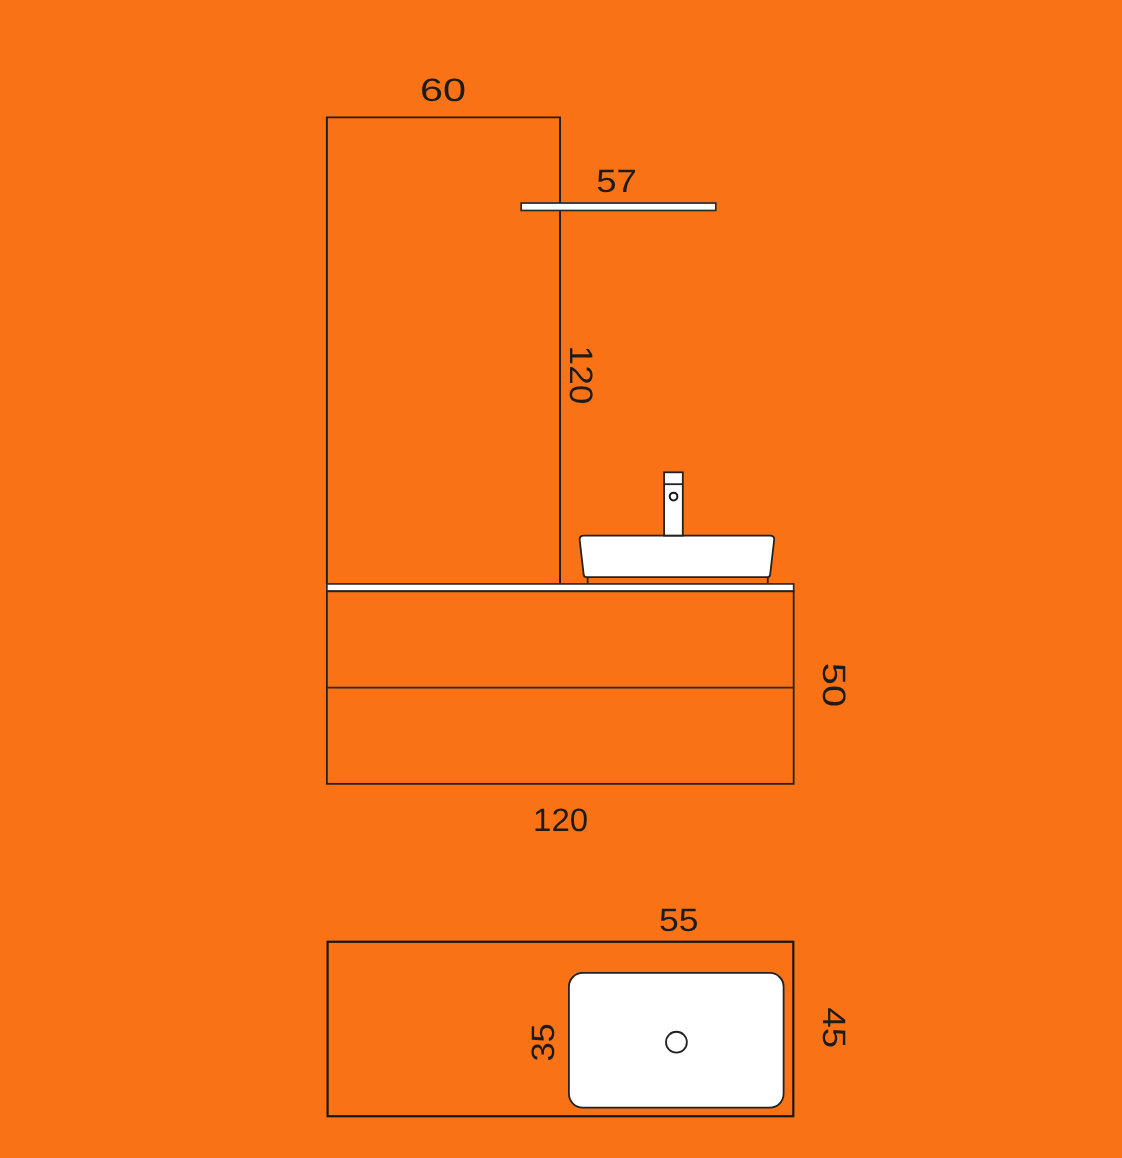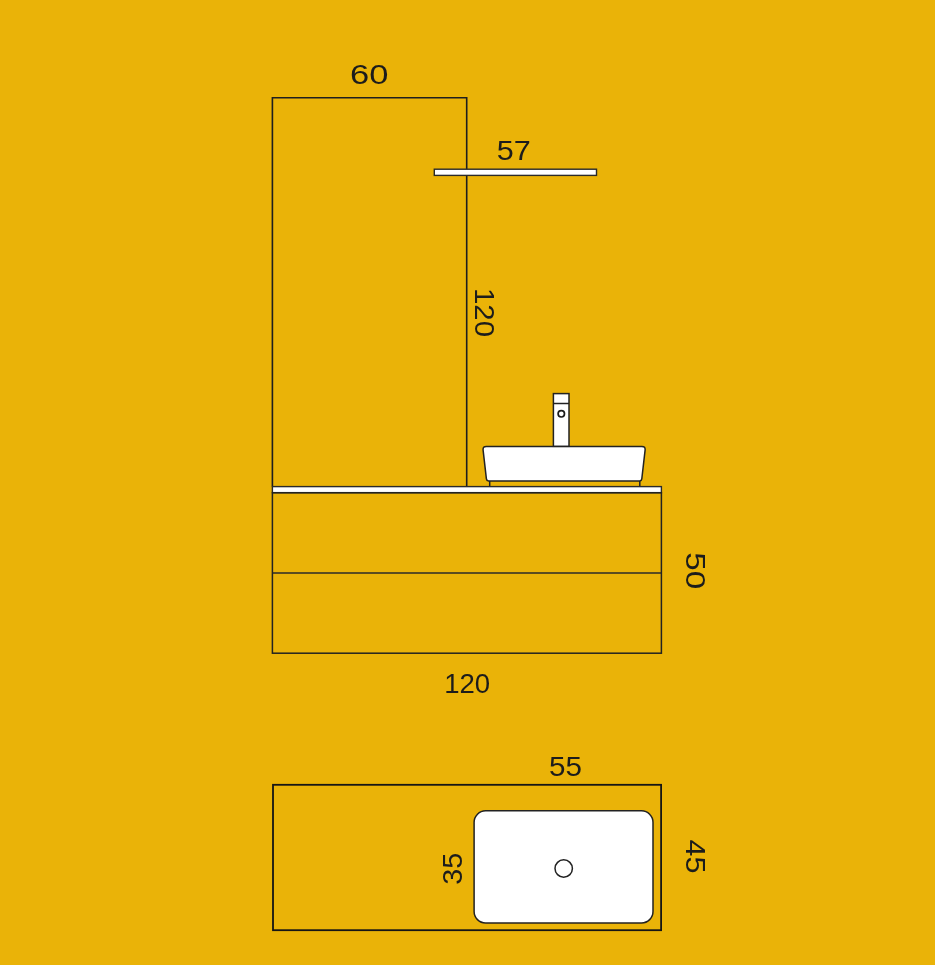--- a/index.html
+++ b/index.html
@@ -1,16 +1,16 @@
 <!DOCTYPE html>
 <html><head>
 <meta charset="utf-8">
 <style>
   html,body{margin:0;padding:0;background:#ffffff;}
-  .canvas{position:relative;width:935px;height:965px;background:#eab308;overflow:hidden;}
+  .canvas{position:relative;width:935px;height:965px;background:#f97316;overflow:hidden;}
   svg{position:absolute;left:0;top:0;}
   text{font-family:"Liberation Sans",sans-serif;font-size:27px;fill:#1c1c1c;}
 </style>
 </head>
 <body>
 <div class="canvas">
 <svg width="935" height="965" viewBox="0 0 935 965">
 
   <path d="M 272.4 486.6 L 272.4 97.8 L 466.7 97.8 L 466.7 486.6" fill="none" stroke="#1e1e1e" stroke-width="1.6"></path>
 

